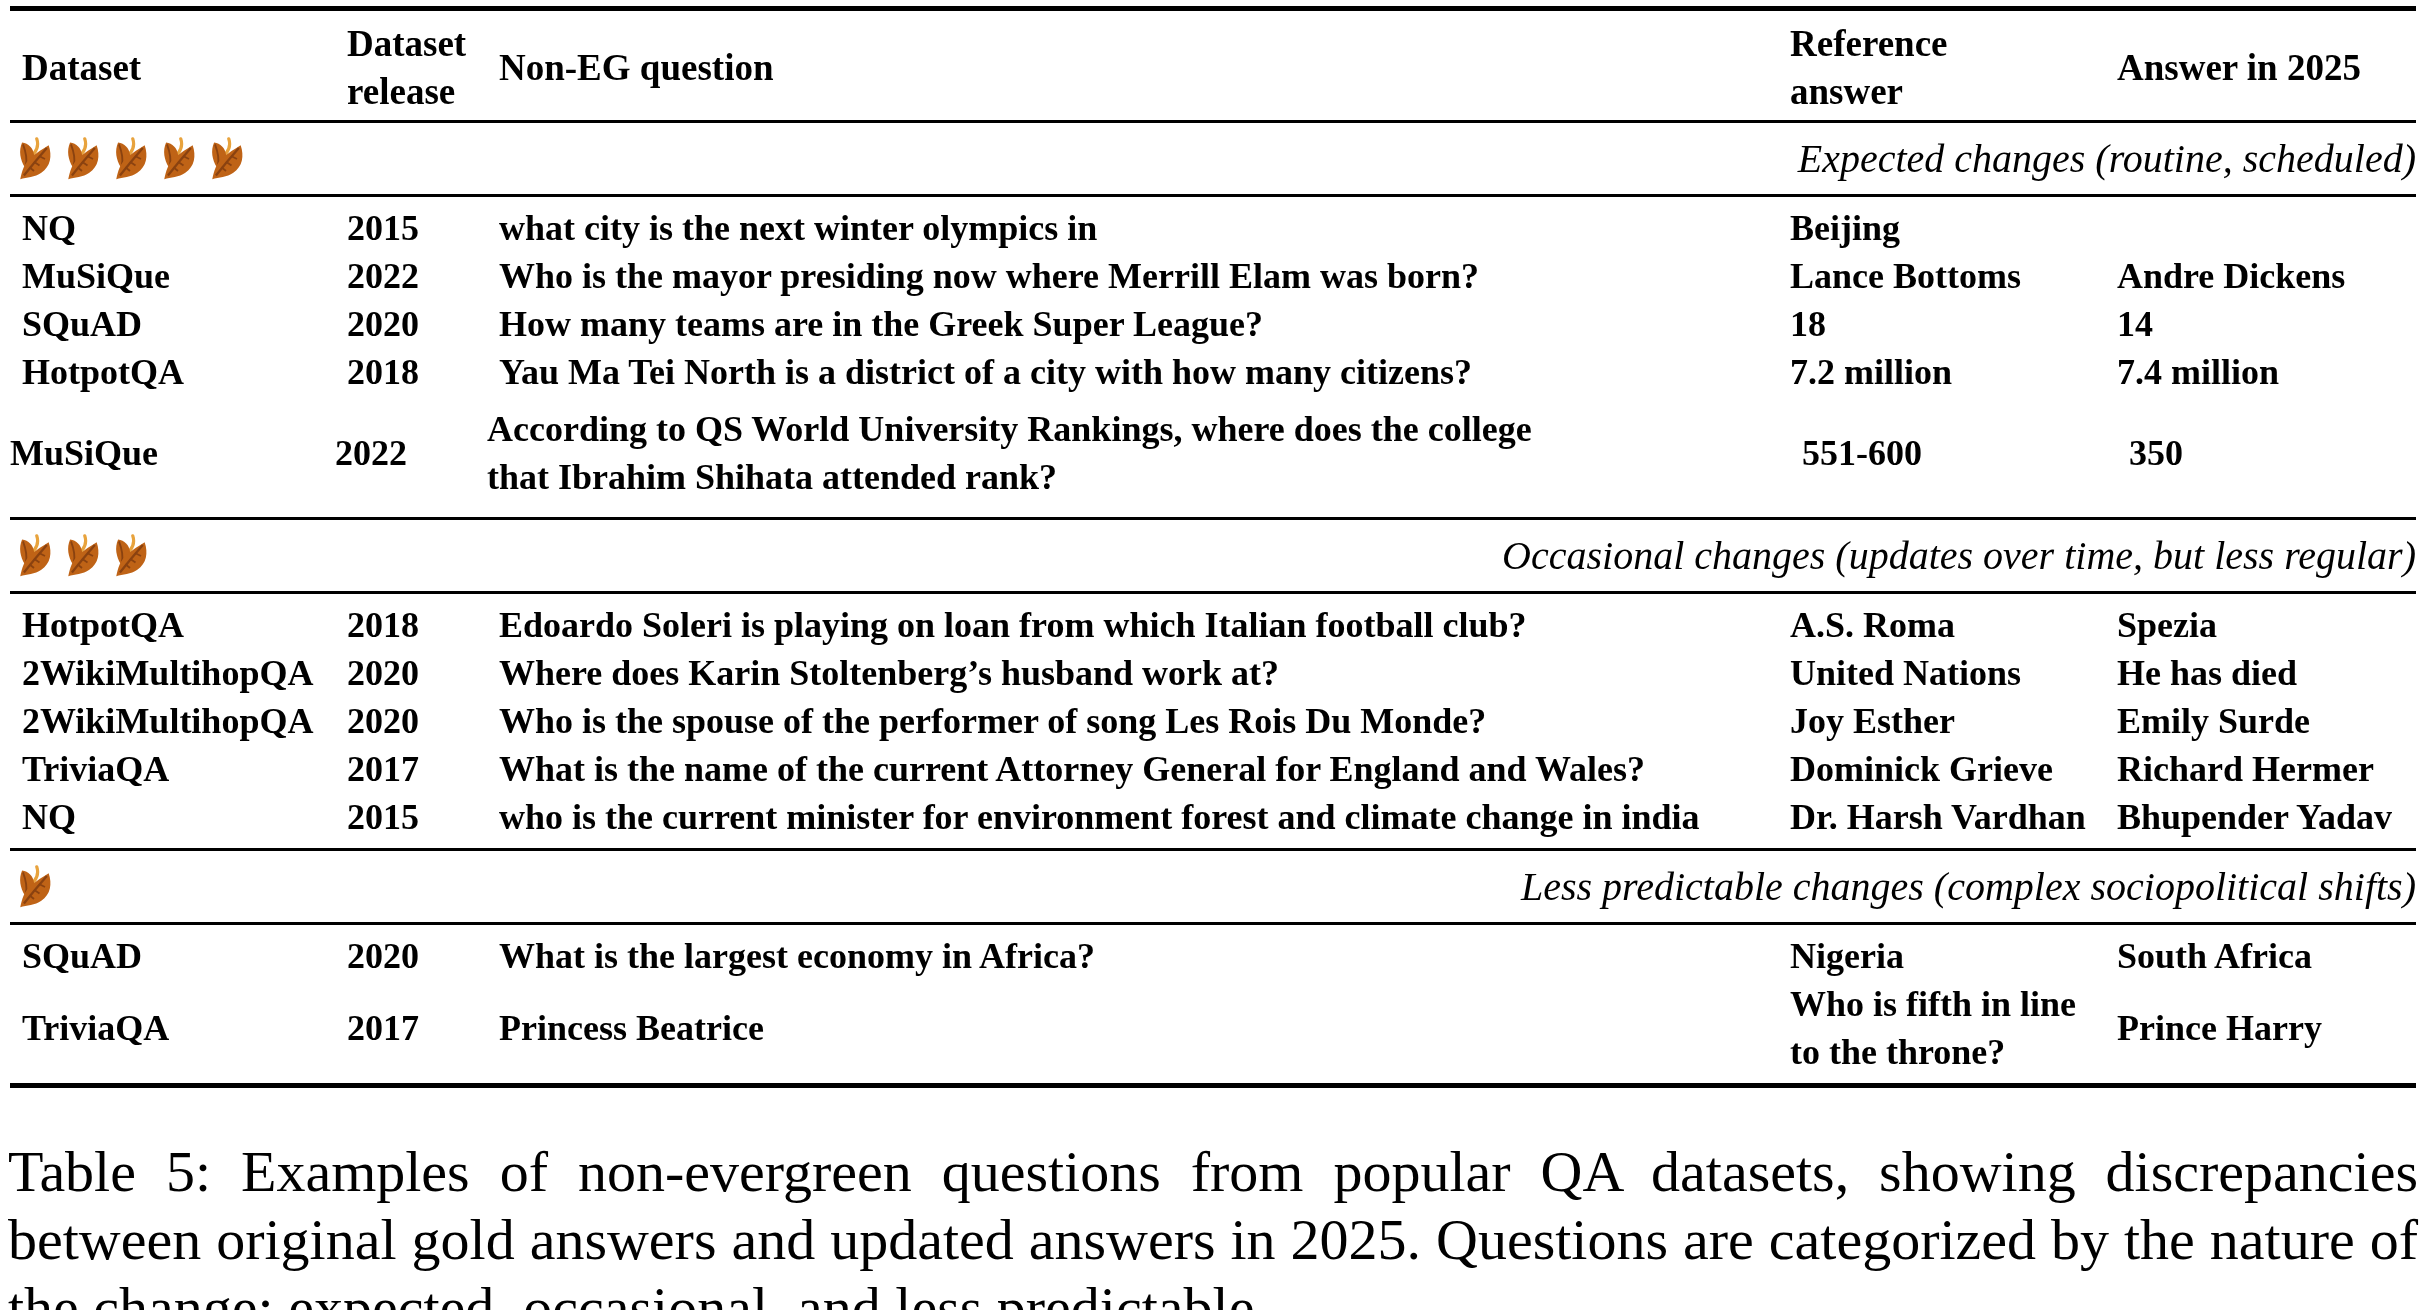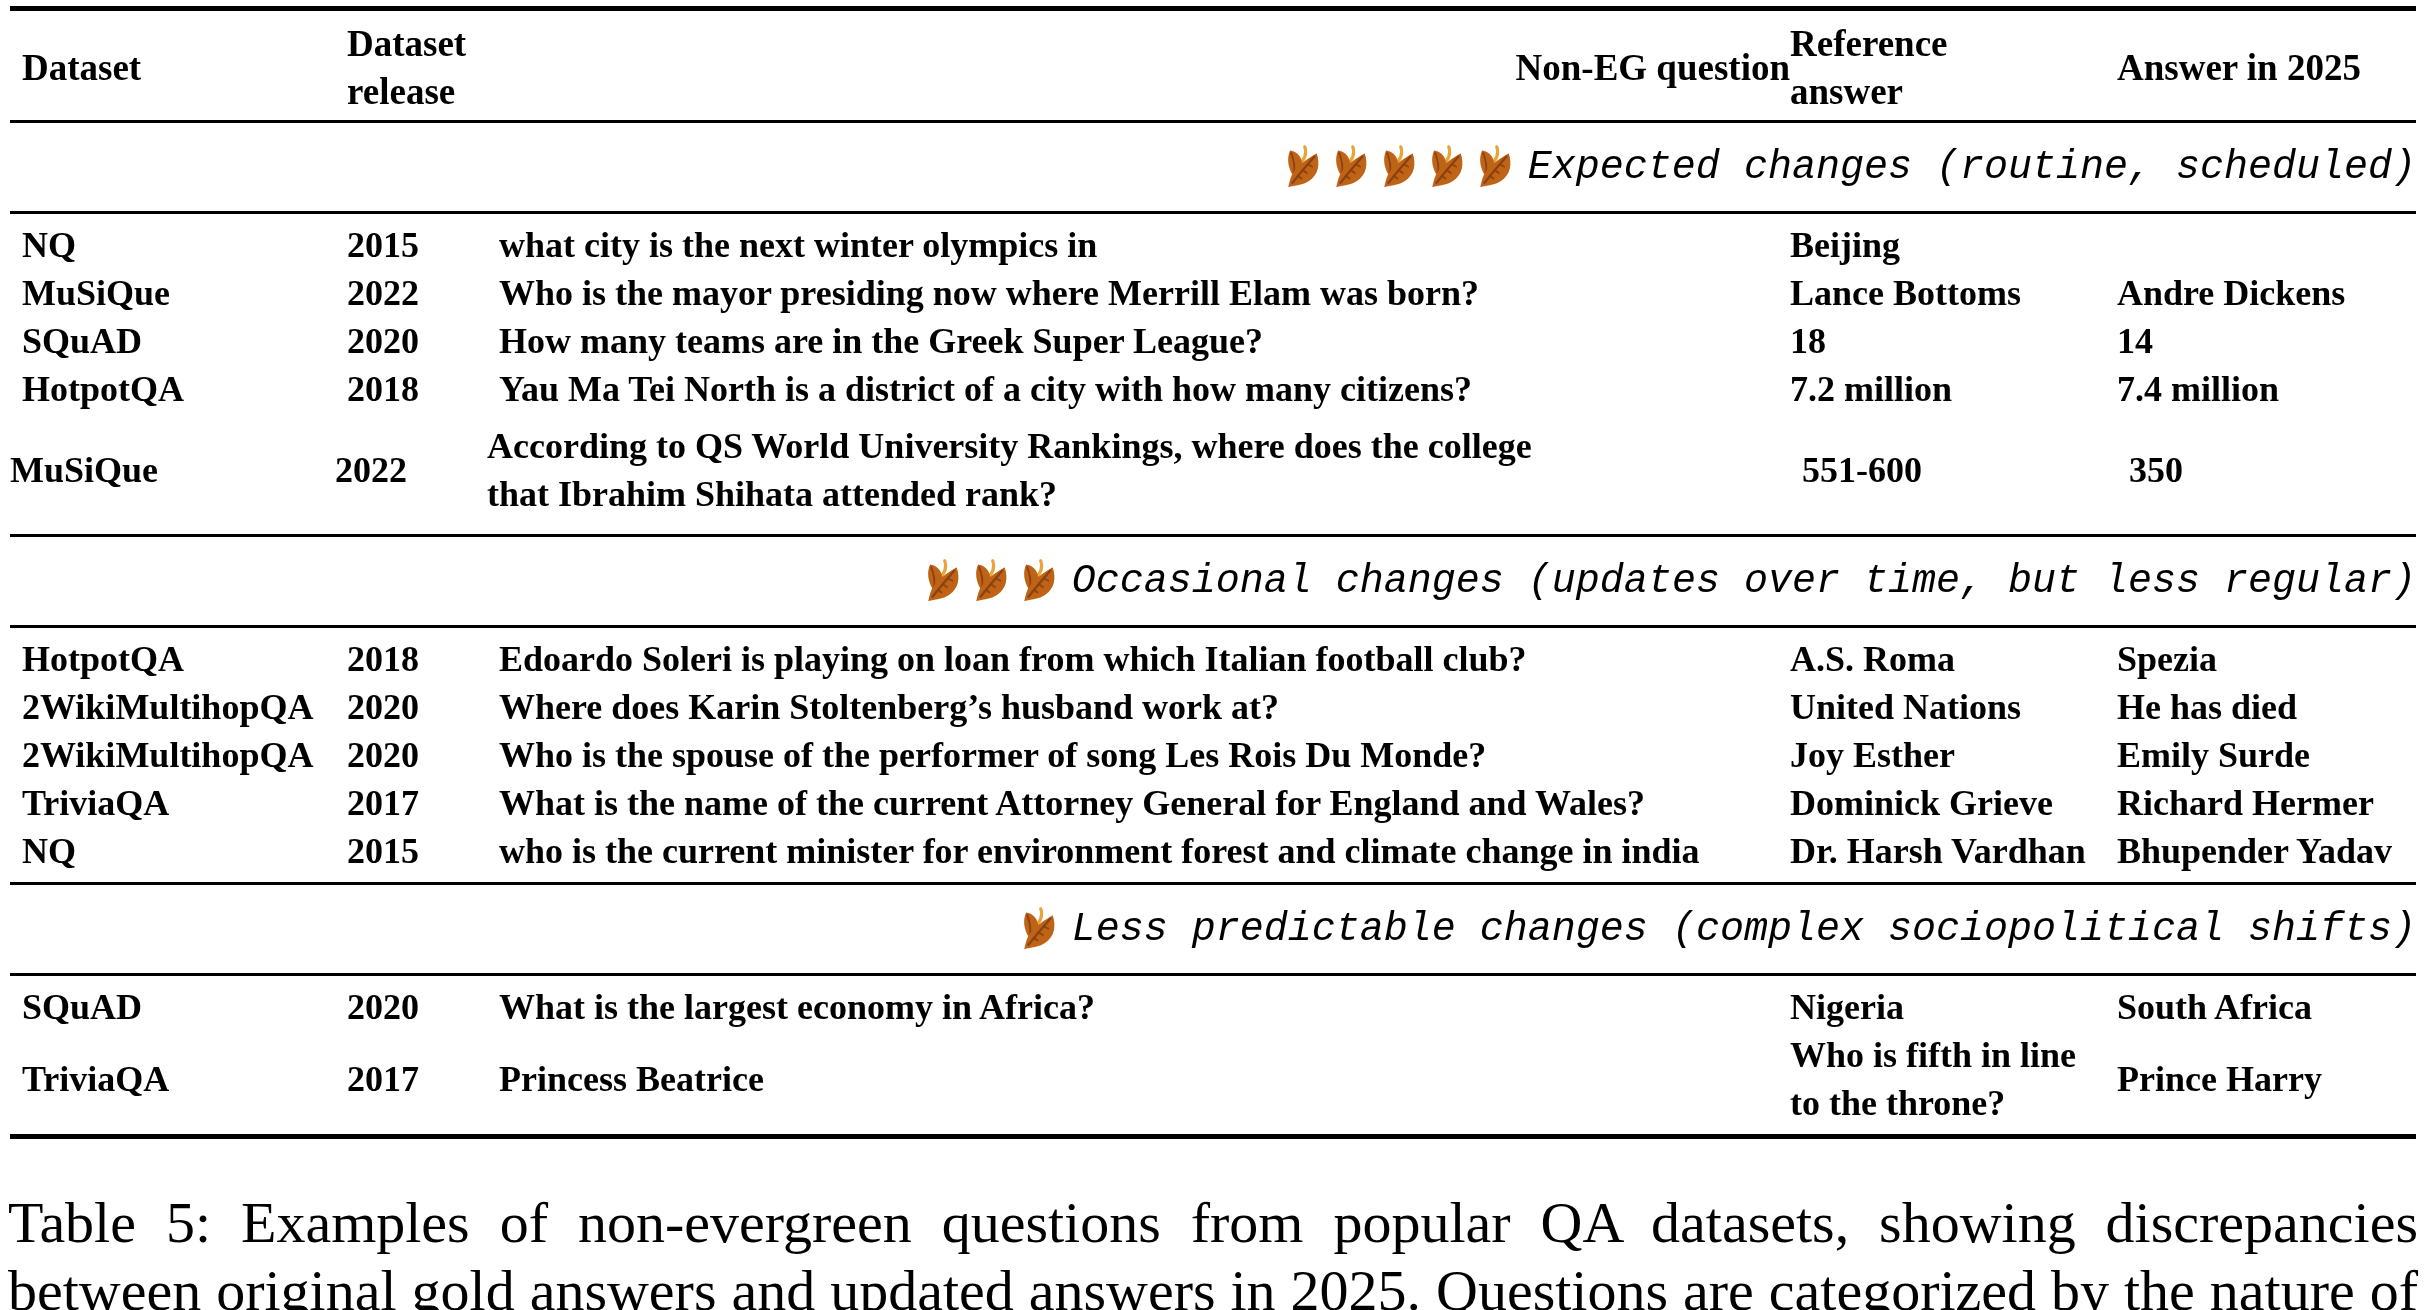--- a/index.html
+++ b/index.html
@@ -30,30 +30,29 @@
 
   
   .header-row {
     font-weight: bold;
     font-size: 37px;
     line-height: 48px;
     padding-top: 9px;
     padding-bottom: 4px;
   }
   .header-row .hcell { text-align: left; }
-  .header-row .hcell.center { text-align: right; }
+  .header-row .hcell.center { text-align: left; }
   .header-row .hcell .wraplim { display: inline-block; max-width: 200px; }
 
   
   .banner {
     display: flex;
     align-items: center;
-    justify-content: flex-end;
-    height: 88px;
-    font-family: Liberation Mono, monospace;
+    justify-content: space-between;
+    height: 71px;
   }
   .banner .leaves { display: inline-flex; align-items: center; margin-right: 10px; }
   .banner .leaf { display: inline-block; width: 44px; height: 44px; margin: 0 2px; }
   .banner .leaf svg { width: 44px; height: 44px; display: block; }
   .banner .banner-text {
     font-style: italic;
     font-size: 40px;
     white-space: nowrap;
   }
 

